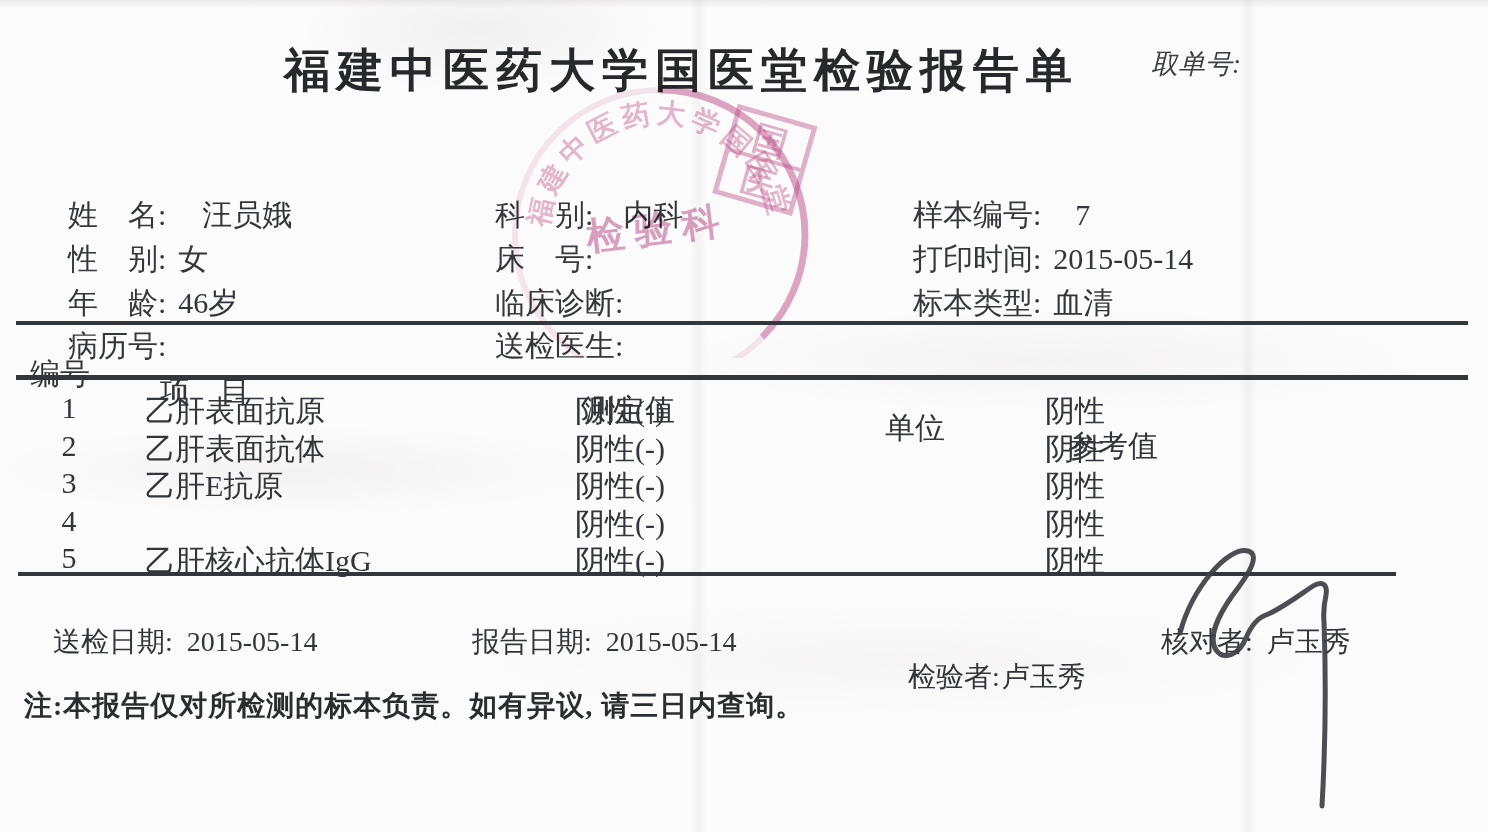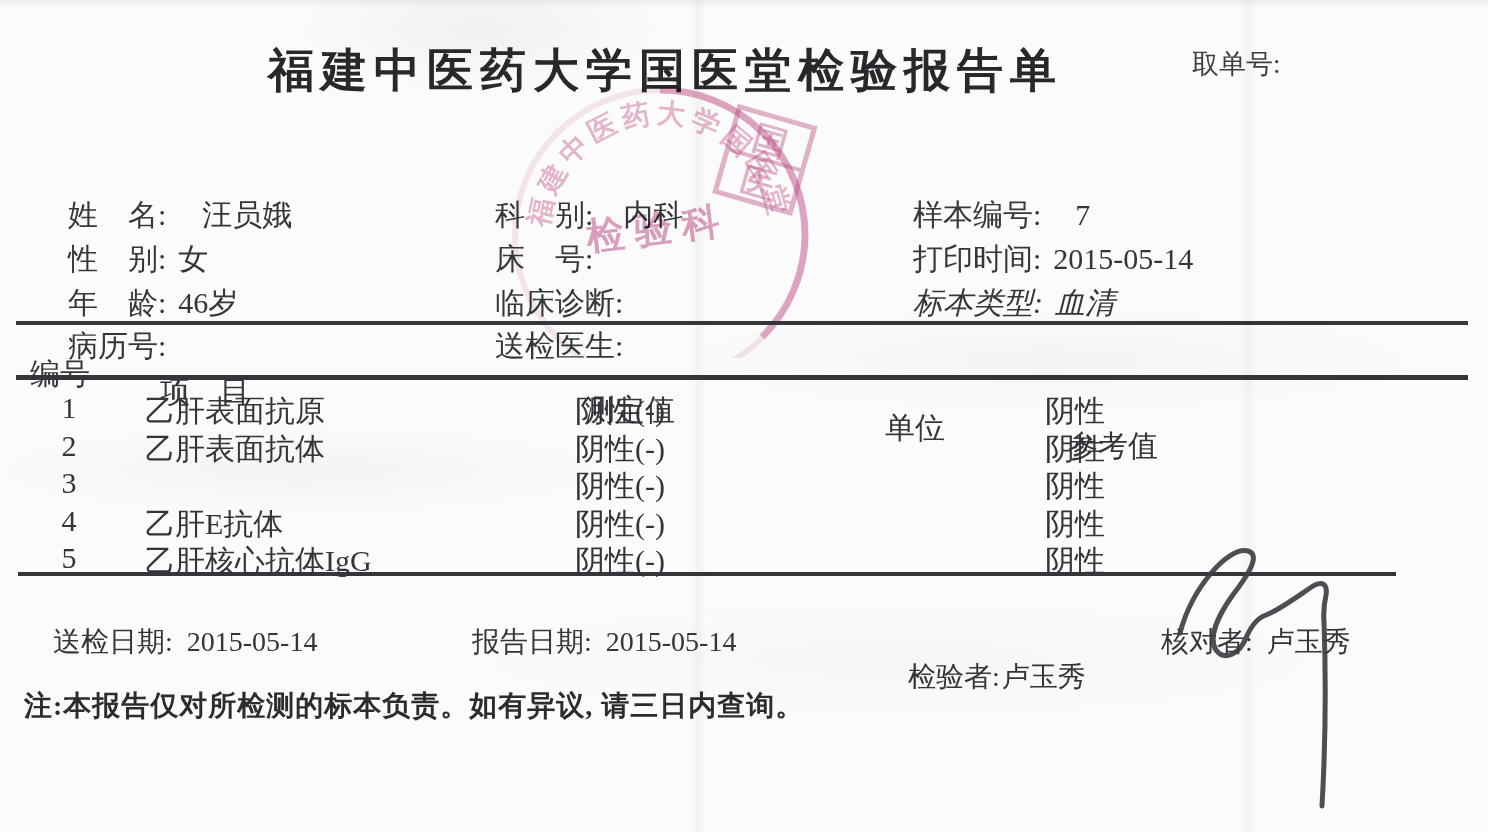--- a/index.html
+++ b/index.html
@@ -41,22 +41,22 @@
   .signature { position:absolute; left:1140px; top:538px; z-index:5; }
 </style>
 </head>
 <body>
 
 <div class="page">
 
   <div class="crease-v" style="left:690px;"></div>
   <div class="crease-v" style="left:1240px;"></div>
 
-  <div class="abs title" style="left:268px; top:40px; width:760px; text-align:center;">福建中医药大学国医堂检验报告单</div>
-  <div class="abs pickup" style="left:1192px; top:46px;">取单号:</div>
+  <div class="abs title" style="left:284px; top:40px; width:760px; text-align:center;">福建中医药大学国医堂检验报告单</div>
+  <div class="abs pickup" style="left:1151px; top:46px;font-style:italic;">取单号:</div>
 
   <div class="abs field" style="left:38px; top:161px;">
     <span class="lab">姓　名:</span><span class="val">汪员娥</span>
   </div>
   <div class="abs field" style="left:38px; top:205px;">
     <span class="lab">性　别:</span><span class="val m12">女</span>
   </div>
   <div class="abs field" style="left:38px; top:249px;">
     <span class="lab">年　龄:</span><span class="val m12">46岁</span>
   </div>
@@ -76,21 +76,21 @@
   <div class="abs field" style="left:465px; top:249px;">
     <span class="lab">临床诊断:</span><span class="val m12"></span>
   </div>
 
   <div class="abs field" style="left:883px; top:161px;">
     <span class="lab">样本编号:</span><span class="val m34">7</span>
   </div>
   <div class="abs field" style="left:883px; top:205px;">
     <span class="lab">打印时间:</span><span class="val m12">2015-05-14</span>
   </div>
-  <div class="abs field" style="left:883px; top:249px;font-style:italic;">
+  <div class="abs field" style="left:883px; top:249px;">
     <span class="lab">标本类型:</span><span class="val m12">血清</span>
   </div>
 
   <svg class="stamp" width="470" height="300" viewBox="0 0 470 300">
     <defs>
       <path id="stampArc" d="M 118 177 A 112 112 0 0 1 342 177" fill="none"></path>
     </defs>
     <circle cx="230" cy="177" r="145" fill="none" stroke="#c2568b" stroke-width="6" opacity="0.14"></circle>
     <path d="M 230 32 A 145 145 0 0 1 375 177 A 145 145 0 0 1 332 279" fill="none" stroke="#c2568b" stroke-width="7" opacity="0.45"></path>
     <text font-size="28" font-weight="bold" letter-spacing="5" fill="#c2568b" opacity="0.42">
@@ -126,27 +126,27 @@
   </div>
   <div class="row" style="top:429px;">
     <span class="cell no">2</span>
     <span class="cell item">乙肝表面抗体</span>
     <span class="cell value">阴性(-)</span>
     <span class="cell unit"></span>
     <span class="cell ref">阴性</span>
   </div>
   <div class="row" style="top:466px;">
     <span class="cell no">3</span>
+    <span class="cell item">乙肝E抗原</span>
     <span class="cell value">阴性(-)</span>
     <span class="cell unit"></span>
     <span class="cell ref">阴性</span>
   </div>
   <div class="row" style="top:504px;">
     <span class="cell no">4</span>
-    <span class="cell item">乙肝E抗体</span>
     <span class="cell value">阴性(-)</span>
     <span class="cell unit"></span>
     <span class="cell ref">阴性</span>
   </div>
   <div class="row" style="top:541px;">
     <span class="cell no">5</span>
     <span class="cell item">乙肝核心抗体IgG</span>
     <span class="cell value">阴性(-)</span>
     <span class="cell unit"></span>
     <span class="cell ref">阴性</span>

